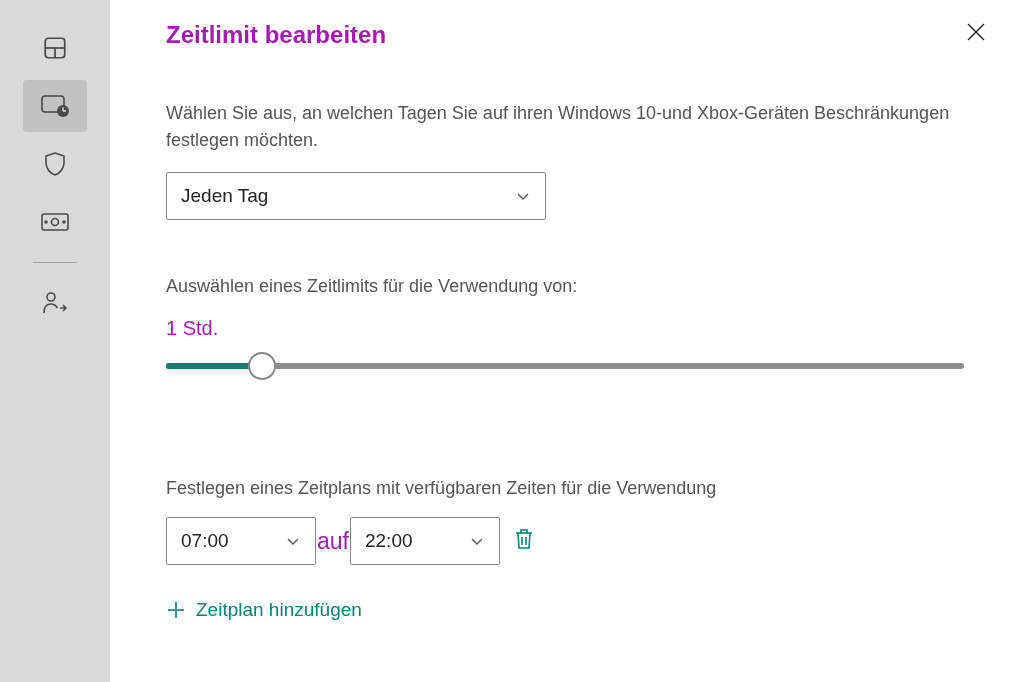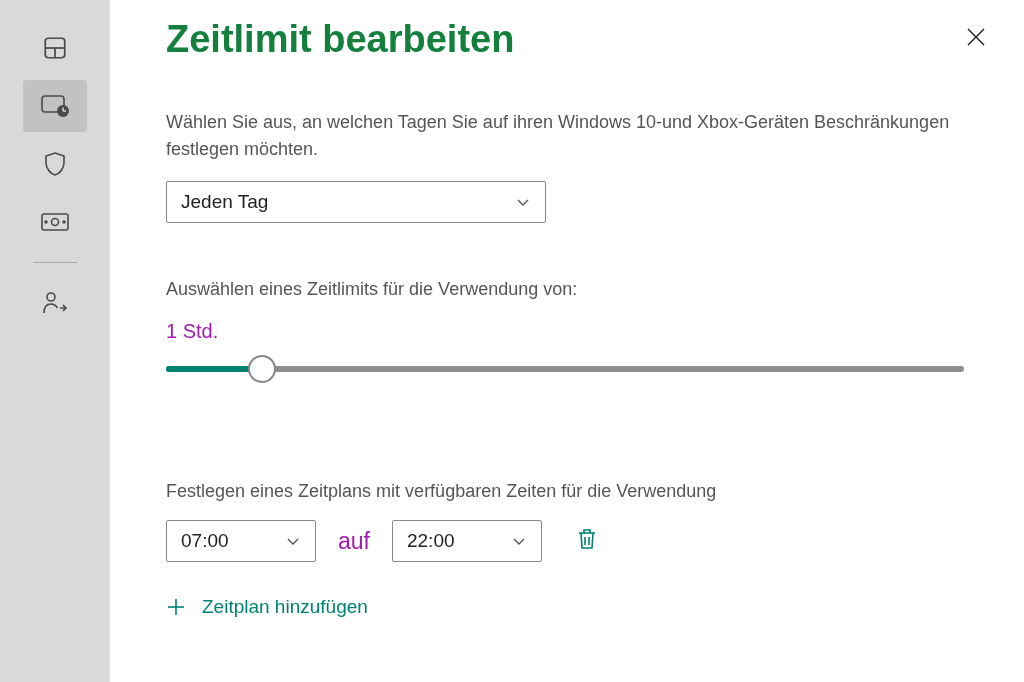--- a/index.html
+++ b/index.html
@@ -46,23 +46,23 @@
     padding: 18px 34px 40px 56px;
     position: relative;
   }
   .title-row {
     display: flex;
     justify-content: space-between;
     align-items: center;
     margin-bottom: 48px;
   }
   .title {
-    font-size: 38px;
+    font-size: 24px;
     font-weight: 600;
-    color: #15803d;
+    color: #a21caf;
   }
   .close-icon {
     font-size: 22px;
     color: #222;
     cursor: pointer;
     padding: 4px;
   }
   .desc {
     font-size: 18px;
     color: #555;
@@ -71,21 +71,21 @@
     max-width: 810px;
   }
   .select {
     display: inline-flex;
     align-items: center;
     justify-content: space-between;
     border: 1px solid #888;
     border-radius: 2px;
     padding: 10px 14px;
     min-width: 380px;
-    height: 42px;
+    height: 48px;
     font-size: 19px;
     color: #222;
     cursor: pointer;
     background: #fff;
   }
   .select.small { min-width: 150px; }
   .label2 {
     font-size: 18px;
     color: #555;
     margin-top: 56px;
@@ -131,35 +131,35 @@
   }
   .label3 {
     font-size: 18px;
     color: #555;
     margin-top: 96px;
     margin-bottom: 18px;
   }
   .time-row {
     display: flex;
     align-items: center;
-    gap: 22px;
+    gap: 1px;
   }
   .time-sep {
     font-size: 23px;
     color: #a21caf;
   }
   .delete-icon {
     margin-left: 12px;
     cursor: pointer;
     color: #008272;
   }
   .add-schedule {
     display: inline-flex;
     align-items: center;
-    gap: 16px;
+    gap: 10px;
     color: #008272;
     font-size: 19px;
     margin-top: 34px;
     cursor: pointer;
   }
   .chev {
     width: 16px; height: 16px;
   }
 </style>
 </head>

